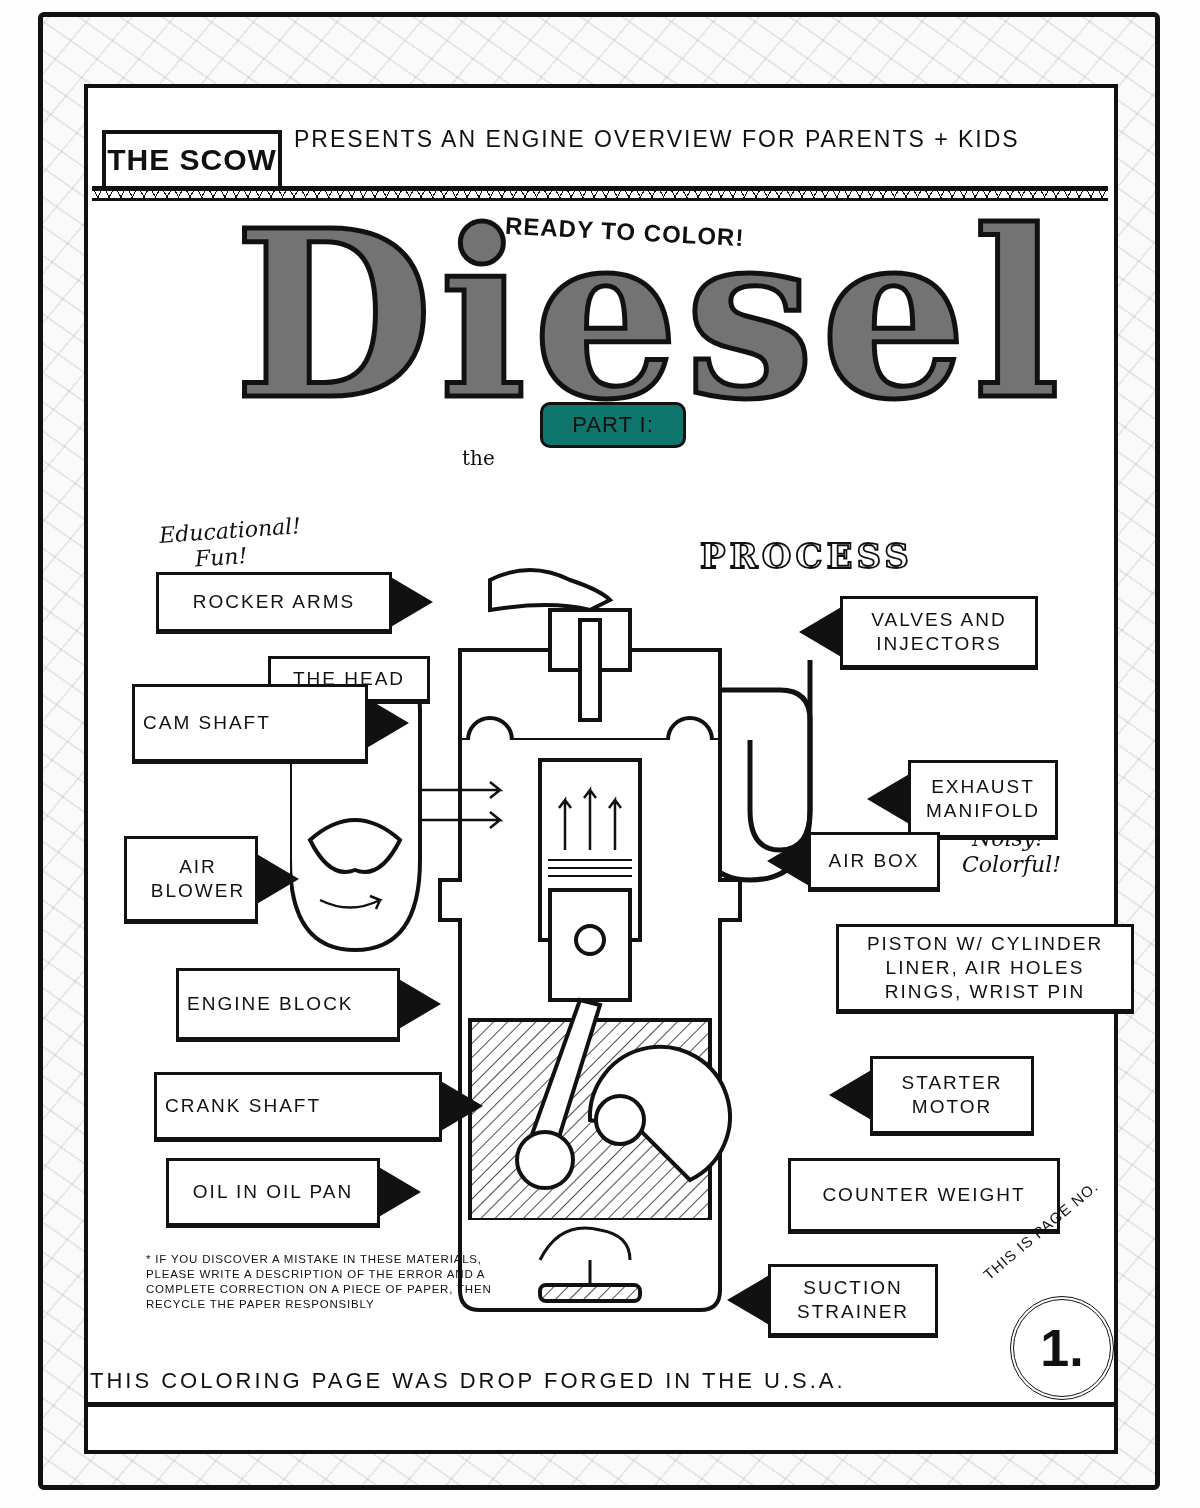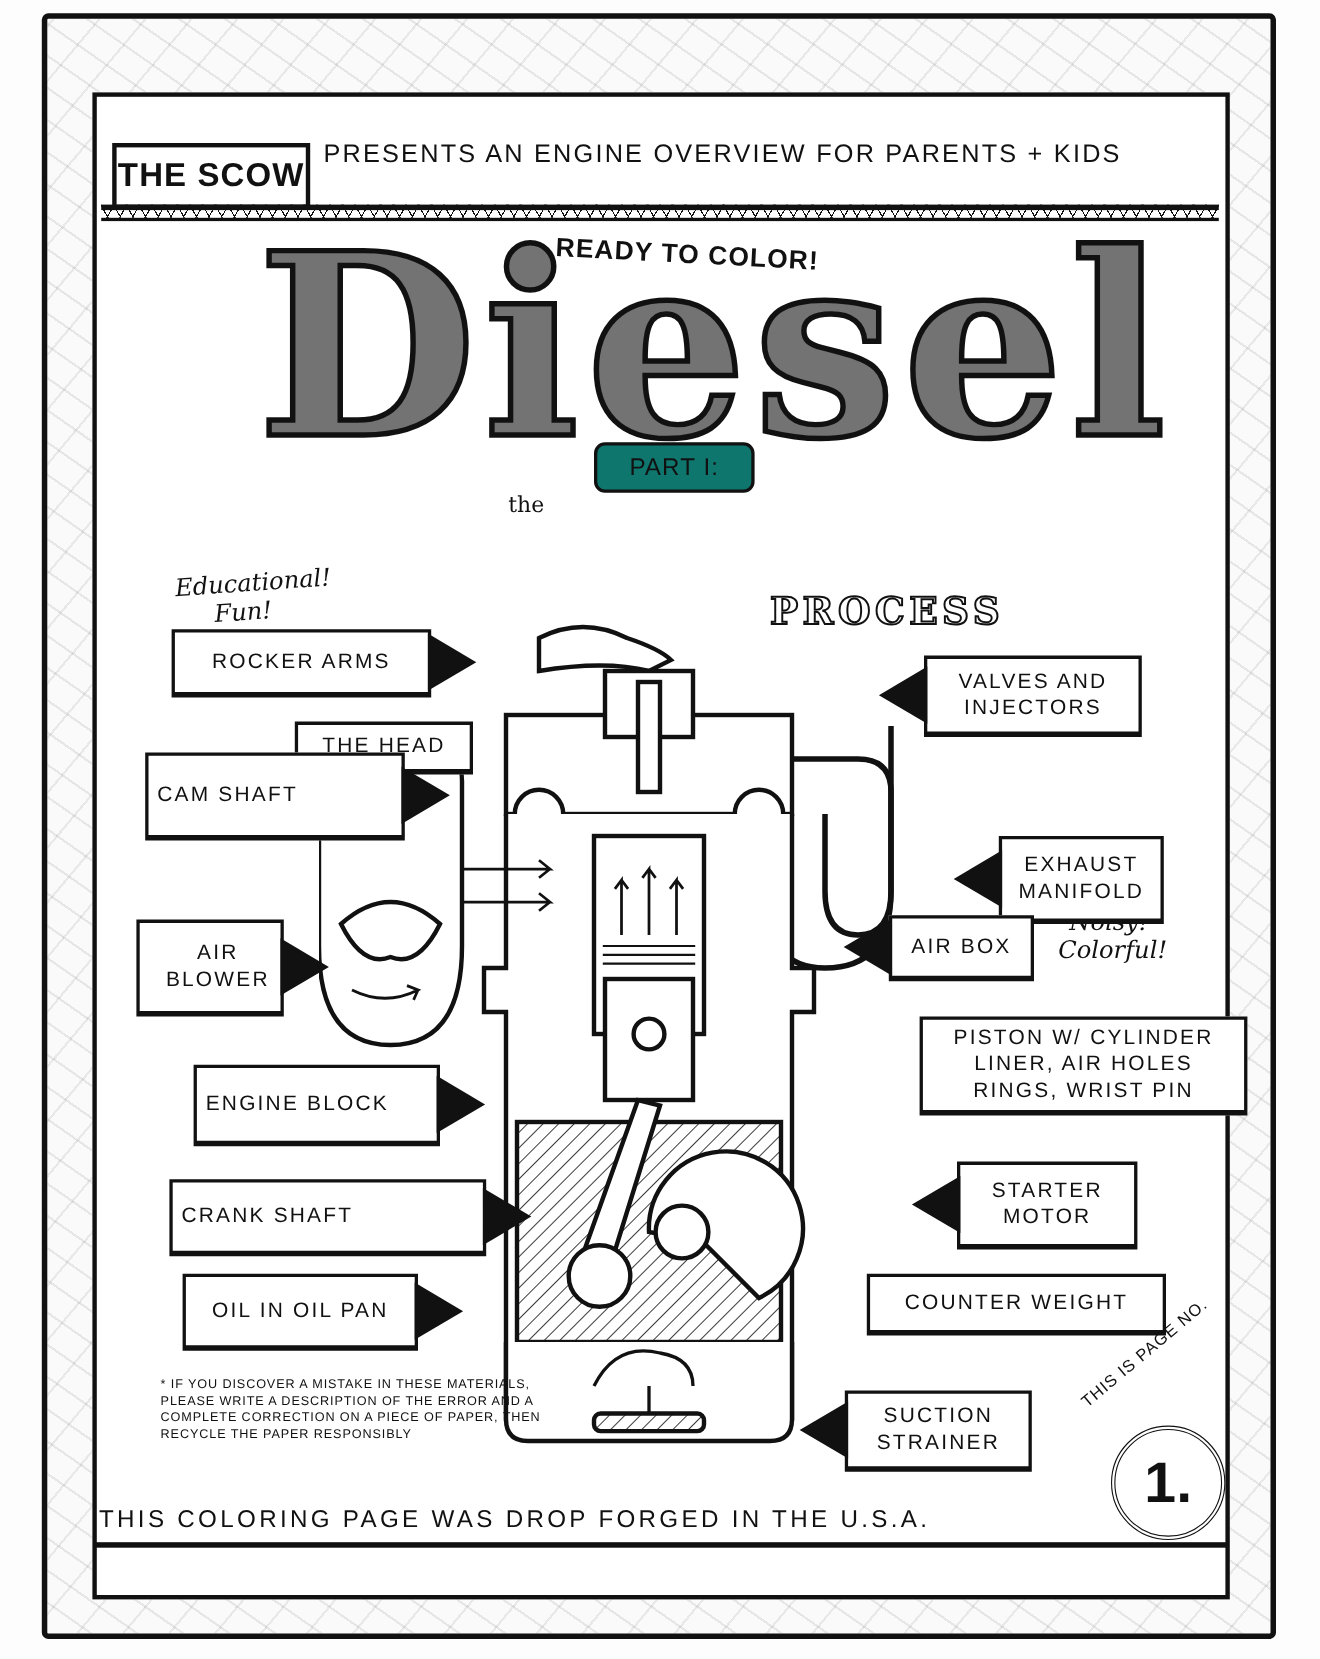--- a/index.html
+++ b/index.html
@@ -138,21 +138,21 @@
   <div class="lbl" style="left:268px;top:656px;width:162px;height:48px;">THE HEAD</div>
   <div class="lbl arrow-r" style="left:132px;top:684px;width:236px;height:80px;justify-content:flex-start;">CAM SHAFT</div>
   <div class="lbl arrow-l" style="left:908px;top:712px;width:150px;height:80px;margin-top:48px;">EXHAUST MANIFOLD</div>
   <div class="lbl arrow-r" style="left:124px;top:836px;width:134px;height:88px;padding-left:22px;">AIR BLOWER</div>
   <div class="lbl arrow-l" style="left:808px;top:832px;width:132px;height:60px;">AIR BOX</div>
   <div class="lbl arrow-r" style="left:176px;top:968px;width:224px;height:74px;justify-content:flex-start;">ENGINE BLOCK</div>
   <div class="lbl" style="left:790px;top:924px;width:298px;height:90px;margin-left:46px;">PISTON W/ CYLINDER LINER, AIR HOLES RINGS, WRIST PIN</div>
   <div class="lbl arrow-r" style="left:154px;top:1072px;width:288px;height:70px;justify-content:flex-start;">CRANK SHAFT</div>
   <div class="lbl arrow-l" style="left:870px;top:1056px;width:164px;height:80px;">STARTER MOTOR</div>
   <div class="lbl arrow-r" style="left:166px;top:1158px;width:214px;height:70px;">OIL IN OIL PAN</div>
-  <div class="lbl" style="left:788px;top:1158px;width:272px;height:56px;">COUNTER WEIGHT</div>
+  <div class="lbl" style="left:788px;top:1158px;width:272px;height:76px;">COUNTER WEIGHT</div>
   <div class="lbl arrow-l" style="left:768px;top:1264px;width:170px;height:74px;">SUCTION STRAINER</div>
 
   <div class="footnote">* If you discover a mistake in these materials, please write a description of the error and a complete correction on a piece of paper, then recycle the paper responsibly</div>
   <div class="forged">THIS COLORING PAGE WAS DROP FORGED IN THE U.S.A.</div>
   <div class="forged-rule"></div>
   <div class="pageno-caption">THIS IS PAGE NO.</div>
   <div class="pageno">1.</div>
 </div>
 
 </body></html>

